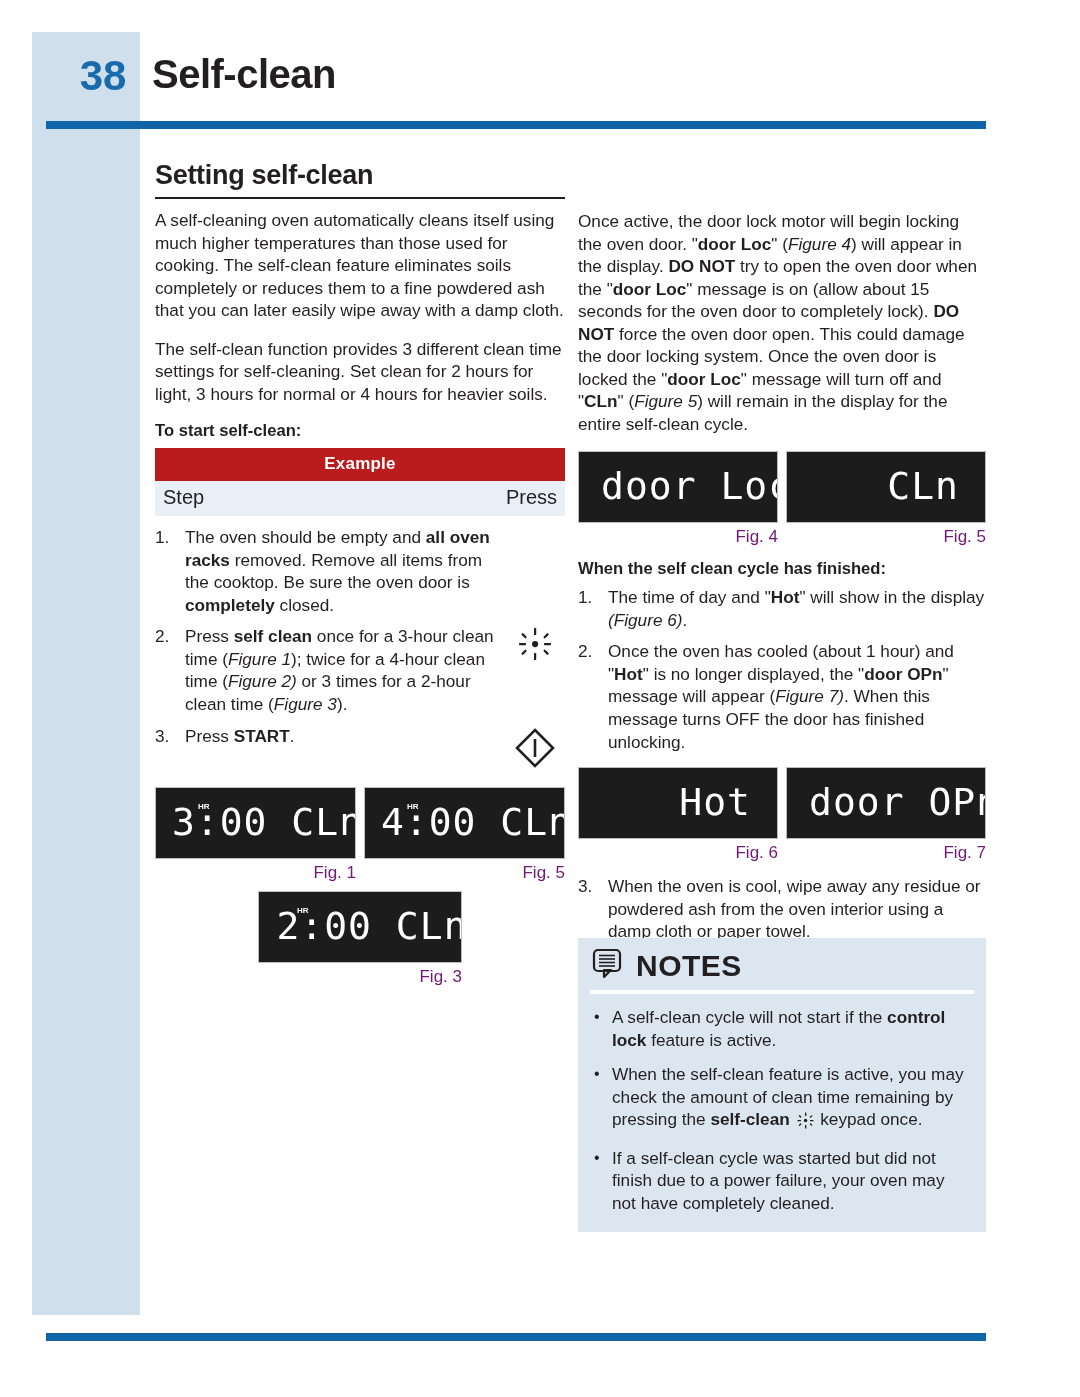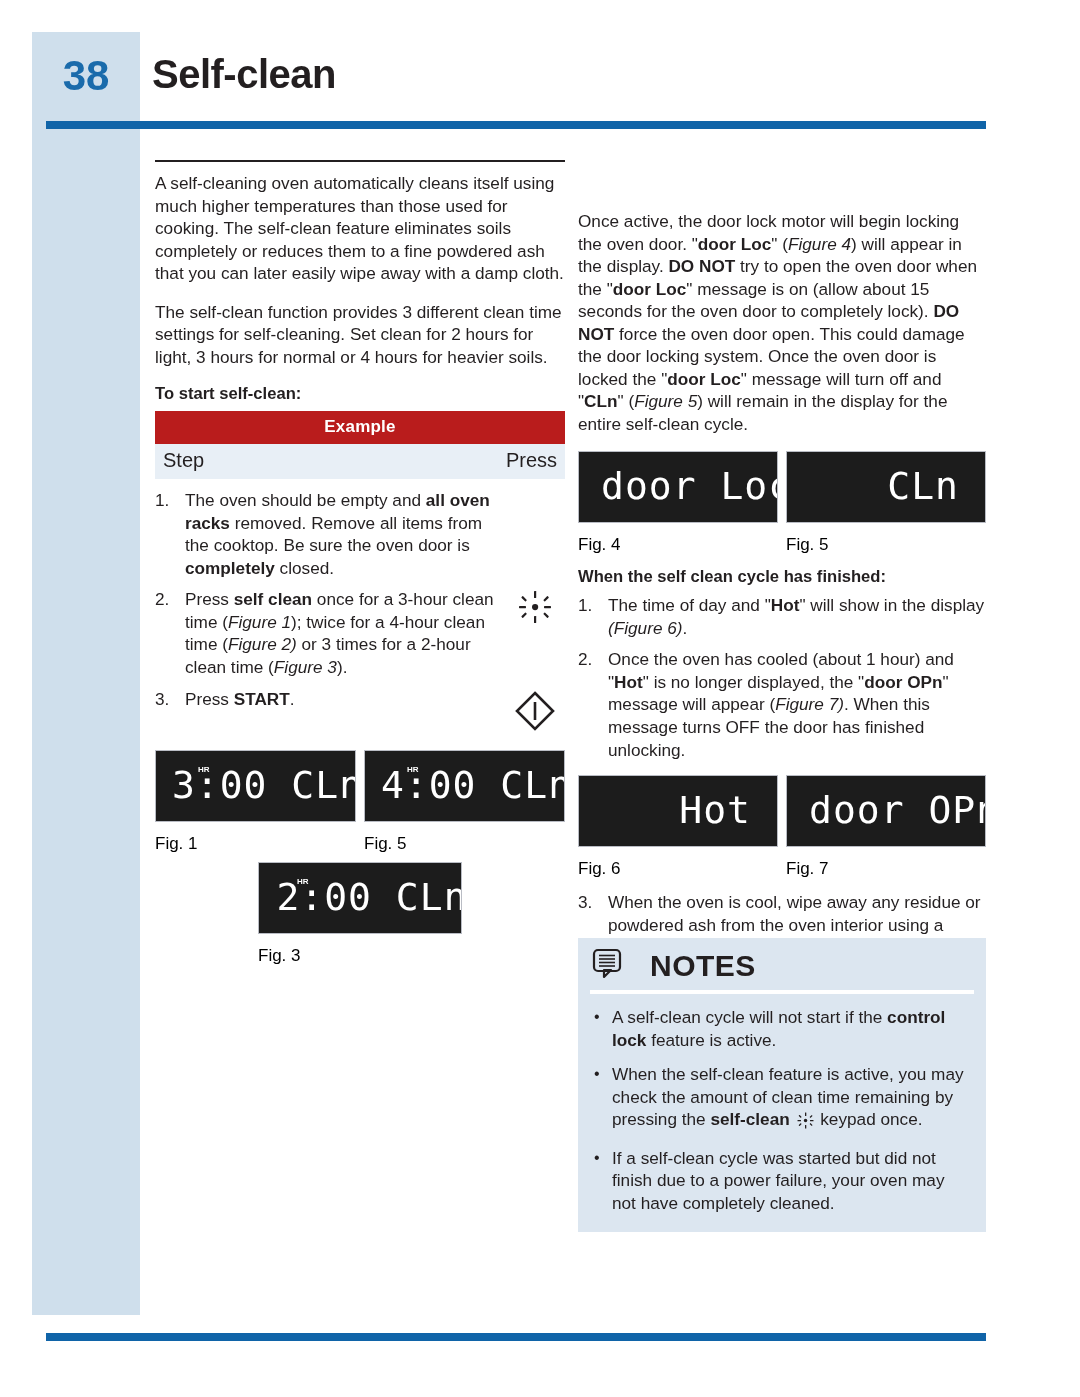--- a/index.html
+++ b/index.html
@@ -20,21 +20,21 @@
   .left-strip {
     position: absolute;
     left: 32px;
     top: 32px;
     width: 108px;
     height: 1283px;
     background: #cfdfec;
   }
   .page-number {
     position: absolute;
-    left: 32px;
+    left: 49px;
     top: 52px;
     width: 108px;
     text-align: center;
     font-size: 42px;
     font-weight: bold;
     color: #1a6bab;
     letter-spacing: 0px;
   }
   .page-title {
     position: absolute;
@@ -181,45 +181,45 @@
   .led-text.center{ left: 50%; transform: translate(-50%, -52%); margin-left: 12px; }
   .hr-tag {
     position: absolute;
     font-family: "Liberation Sans", sans-serif;
     font-size: 8px;
     font-weight: bold;
     color: #ffffff;
     letter-spacing: 0px;
   }
   .fig-cap {
-    text-align: left;
+    text-align: right;
     font-size: 17px;
-    color: #000000;
-    padding-top: 12px;
+    color: #701a75;
+    padding-top: 4px;
   }
   .fig-pair {
     display: flex;
     gap: 8px;
   }
   .fig-pair > div { flex: 1 1 0; }
 
   
   .notes-box {
     position: absolute;
     left: 578px;
     top: 938px;
     width: 408px;
     background: #dce6f0;
     padding: 0;
     box-sizing: border-box;
   }
   .notes-head {
     display: flex;
     align-items: center;
-    gap: 24px;
+    gap: 10px;
     padding: 10px 14px 6px 14px;
   }
   .notes-head-label {
     font-size: 30px;
     font-weight: bold;
     color: #231f20;
     letter-spacing: 0.5px;
   }
   .notes-divider {
     height: 4px;
@@ -254,20 +254,21 @@
 <body>
 
 <div class="left-strip"></div>
 <div class="page-number">38</div>
 <div class="page-title">Self-clean</div>
 <div class="header-rule"></div>
 <div class="footer-rule"></div>
 
 <div class="col-left">
 
+  <h2 class="section-title">Setting self-clean</h2>
   <div class="title-rule"></div>
 
   <p class="body">A self-cleaning oven automatically cleans itself using much higher temperatures than those used for cooking. The self-clean feature eliminates soils completely or reduces them to a fine powdered ash that you can later easily wipe away with a damp cloth.</p>
   <p class="body">The self-clean function provides 3 different clean time settings for self-cleaning. Set clean for 2 hours for light, 3 hours for normal or 4 hours for heavier soils.</p>
 
   <div class="lead-in">To start self-clean:</div>
 
   <table class="example-table">
     <tbody>
         <tr>

